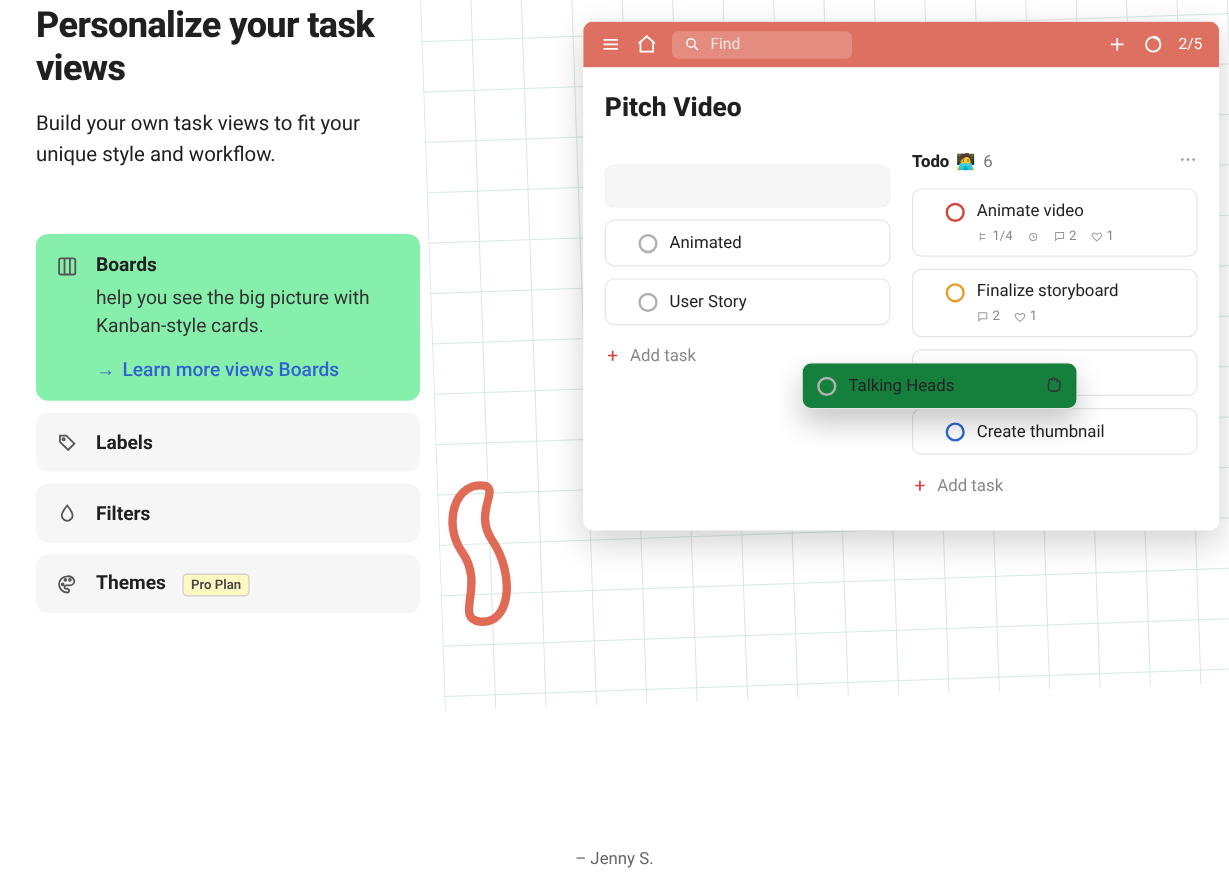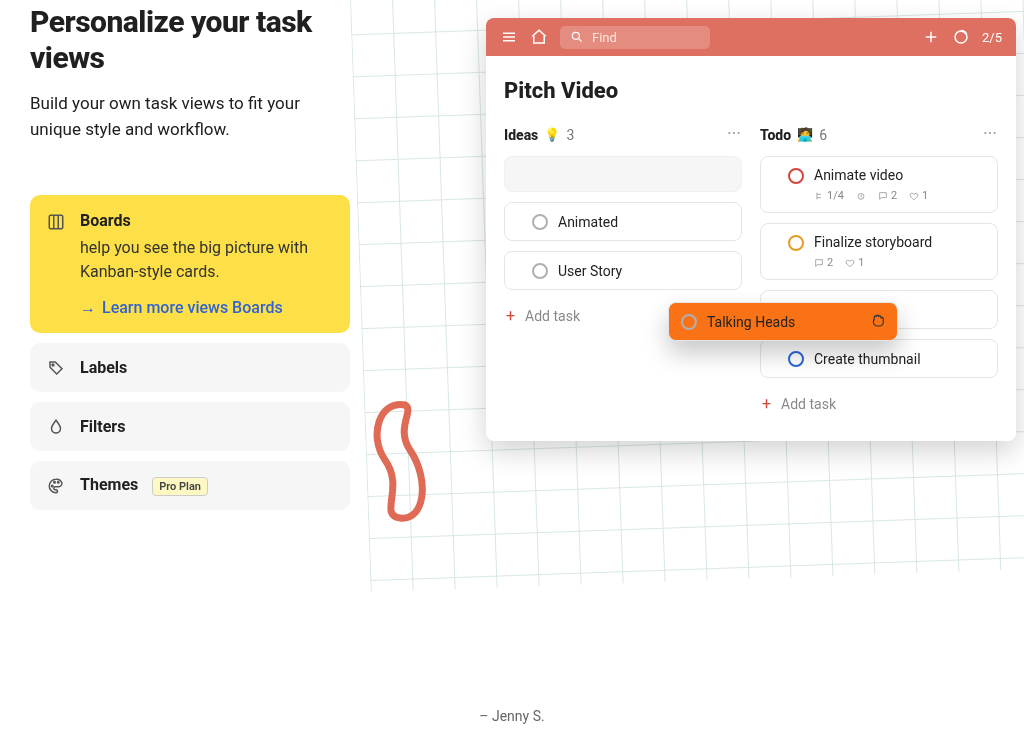--- a/index.html
+++ b/index.html
@@ -35,21 +35,21 @@
 
   .feature-list { margin-top: 52px; }
   .feature {
     border-radius: 10px;
     padding: 16px 18px 16px 16px;
     display: flex;
     gap: 14px;
     margin-bottom: 10px;
     background: #f6f6f6;
   }
-  .feature.active { background: #fde047; }
+  .feature.active { background: #86efac; }
   .feature .icon-slot {
     width: 20px; height: 20px;
     flex-shrink: 0;
     display: flex; align-items: center; justify-content: center;
     color: #555;
     margin-top: 1px;
   }
   .feature .icon-slot svg { width: 18px; height: 18px; }
   .feature-body { flex: 1; }
   .feature-name {
@@ -221,21 +221,21 @@
   }
   .add-task .plus { color: #d1453b; font-size: 16px; }
 
   .col { display: flex; flex-direction: column; position: relative; }
 
   
   .drag-card {
     position: absolute;
     z-index: 5;
     width: 230px;
-    background: #f97316;
+    background: #15803d;
     border: 1px solid #e5e5e5;
     border-radius: 8px;
     padding: 10px 12px;
     display: flex;
     gap: 10px;
     align-items: center;
     box-shadow: 0 12px 24px rgba(0,0,0,0.22);
     top: 284px;
     right: 118px;
   }
@@ -379,32 +379,20 @@
     </span>
     <span class="score">2/5</span>
   </div>
 
   <div class="app-body">
     <div class="project-title">Pitch Video</div>
 
     <div class="board">
 
       <div class="col">
-        <div class="col-header">
-          <span class="col-name">Ideas</span>
-          <span class="col-emoji">💡</span>
-          <span class="col-count">3</span>
-          <span class="more">
-            <svg width="16" height="16" viewBox="0 0 24 24" fill="#999">
-                <circle cx="5" cy="12" r="1.6"></circle>
-                <circle cx="12" cy="12" r="1.6"></circle>
-                <circle cx="19" cy="12" r="1.6"></circle>
-              </svg>
-          </span>
-        </div>
         <div class="cards">
           <div class="placeholder-card"></div>
           <div class="card center">
             <span class="check gray"></span>
             <span class="card-title">Animated</span>
           </div>
           <div class="card center">
             <span class="check gray"></span>
             <span class="card-title">User Story</span>
           </div>

